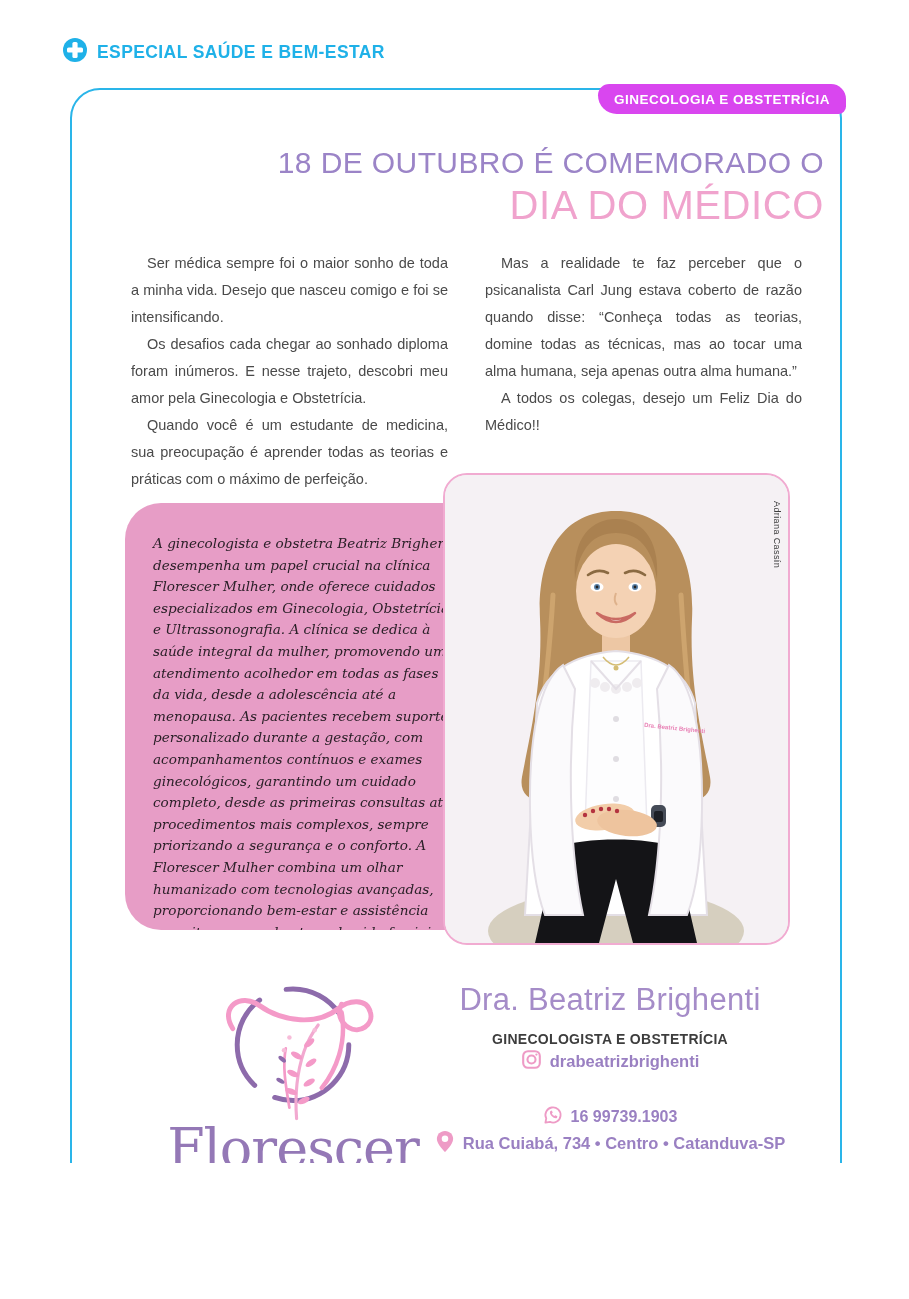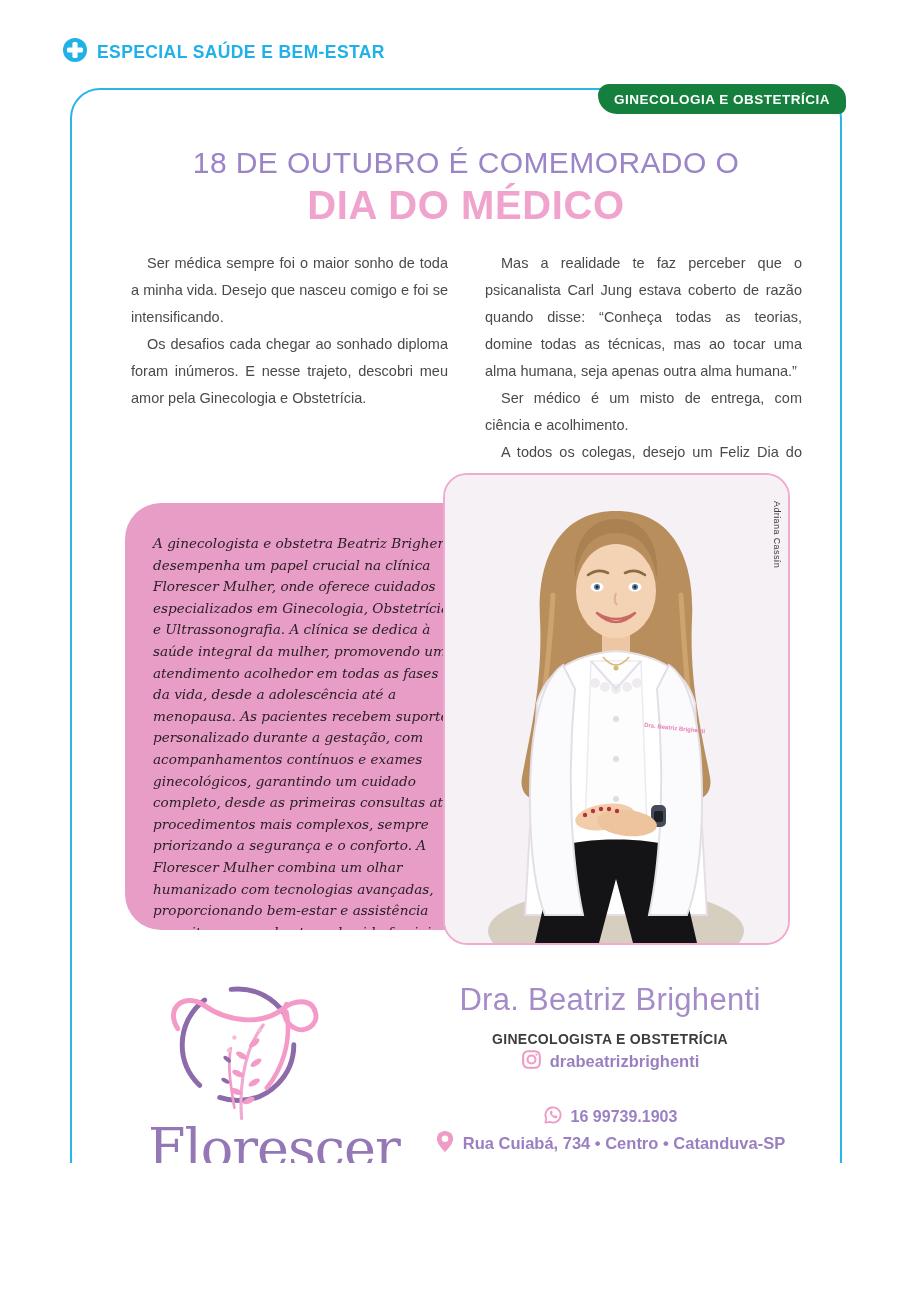--- a/index.html
+++ b/index.html
@@ -9,27 +9,27 @@
 
   
   .header { position:absolute; left:62px; top:37px; display:flex; align-items:center; gap:9px; }
   .header .label { color:#1fb1e8; font-weight:bold; font-size:17.5px; letter-spacing:0.4px; }
 
   
   .main-box { position:absolute; left:70px; top:88px; width:772px; height:1147px;
               border:2.5px solid #2ab5e9; border-radius:30px; }
 
   .badge { position:absolute; left:598px; top:84px; width:248px; height:30px;
-           background:#15803d; border-radius:12px 16px 8px 20px; z-index:3;
+           background:#d946ef; border-radius:12px 16px 8px 20px; z-index:3;
            display:flex; align-items:center; justify-content:center;
            color:#fff; font-weight:bold; font-size:13.5px; letter-spacing:0.5px; }
 
-  .title { position:absolute; left:67px; top:146px; width:770px; text-align:center;padding-left:28px; }
+  .title { position:absolute; left:54px; top:146px; width:770px; text-align:right;padding-left:28px; }
   .title-line1 { font-size:30px; color:#9b84c7; letter-spacing:0.4px; }
-  .title-line2 { font-size:40px; font-weight:bold; color:#f0a3cd; letter-spacing:0.6px; margin-top:3px; }
+  .title-line2 { font-size:40px; font-weight:normal; color:#f0a3cd; letter-spacing:0.6px; margin-top:3px; }
 
   .columns { position:absolute; left:112px; top:250px; width:690px; display:flex; gap:18px; }
   .col { flex:1;margin-left:19px; }
   .col p { font-size:14.5px; line-height:27px; color:#4a4a4a; text-align:justify; text-indent:16px; }
 
   .pink-box { position:absolute; left:125px; top:503px; width:358px; height:427px;
               background:#e79dc6; border-radius:36px; z-index:1;
               padding:30px 24px 0 28px; overflow:hidden; }
   .pink-box p { font-family:"DejaVu Serif", serif; font-style:italic; font-weight:500;
                 font-size:13.6px; line-height:21.6px; color:#2b2028; }
@@ -37,21 +37,21 @@
   .photo-frame { position:absolute; left:443px; top:473px; width:347px; height:472px;
                  border:2.5px solid #f1abd1; border-radius:24px; background:#f5f1f4;
                  z-index:2; overflow:hidden; }
   .photo-frame > svg { position:absolute; left:0; top:0; }
   .photo-credit { position:absolute; top:26px; right:6px; writing-mode:vertical-rl;
                   font-size:9px; color:#3c3c3c; letter-spacing:0.4px; }
   .coat-label { position:absolute; left:58%; top:53.5%; font-size:6px; color:#e87fb4;
                 transform:rotate(6deg); white-space:nowrap; font-weight:bold; }
 
   
-  .logo-block { position:absolute; left:148px; top:972px; width:290px; }
+  .logo-block { position:absolute; left:148px; top:972px; width:290px; text-align:center; }
   .wordmark { font-family:"DejaVu Serif", serif; font-size:54px; color:#9478b6;
               line-height:1; margin-top:-4px; letter-spacing:-1px; }
   .logo-tagline { font-size:13.5px; font-weight:bold; color:#f3a2cb;
                   letter-spacing:7px; text-indent:7px; margin-top:0; }
 
   
   .contact-block { position:absolute; left:420px; top:982px; width:380px; text-align:center; }
   .doctor-name { font-size:31px; color:#a58cc8; letter-spacing:0.3px; }
   .specialty { margin-top:13px; font-size:14px; font-weight:bold; color:#3d3d3d; letter-spacing:0.3px; }
   .registration { margin-top:5px; font-size:14.5px; font-weight:bold; color:#3d3d3d; }
@@ -89,24 +89,24 @@
 
   <div class="title">
     <div class="title-line1">18 DE OUTUBRO É COMEMORADO O</div>
     <div class="title-line2">DIA DO MÉDICO</div>
   </div>
 
   <div class="columns">
     <div class="col">
       <p>Ser médica sempre foi o maior sonho de toda a minha vida. Desejo que nasceu comigo e foi se intensificando.</p>
       <p>Os desafios cada chegar ao sonhado diploma foram inúmeros. E nesse trajeto, descobri meu amor pela Ginecologia e Obstetrícia.</p>
+      <p>Quando você é um estudante de medicina, sua preocupação é aprender todas as teorias e práticas com o máximo de perfeição.</p>
     </div>
     <div class="col">
       <p>Mas a realidade te faz perceber que o psicanalista Carl Jung estava coberto de razão quando disse: “Conheça todas as teorias, domine todas as técnicas, mas ao tocar uma alma humana, seja apenas outra alma humana.”</p>
-      <p>Ser médico é um misto de entrega, com ciência e acolhimento.</p>
       <p>A todos os colegas, desejo um Feliz Dia do Médico!!</p>
     </div>
   </div>
 
   <div class="pink-box">
     <p>A ginecologista e obstetra Beatriz Brighenti desempenha um papel crucial na clínica Florescer Mulher, onde oferece cuidados especializados em Ginecologia, Obstetrícia e Ultrassonografia. A clínica se dedica à saúde integral da mulher, promovendo um atendimento acolhedor em todas as fases da vida, desde a adolescência até a menopausa. As pacientes recebem suporte personalizado durante a gestação, com acompanhamentos contínuos e exames ginecológicos, garantindo um cuidado completo, desde as primeiras consultas até procedimentos mais complexos, sempre priorizando a segurança e o conforto. A Florescer Mulher combina um olhar humanizado com tecnologias avançadas, proporcionando bem-estar e assistência respeitosa em cada etapa da vida feminina.</p>
   </div>
 
   <div class="photo-frame">
     <svg viewBox="0 0 343 468" width="343" height="468" preserveAspectRatio="none">

